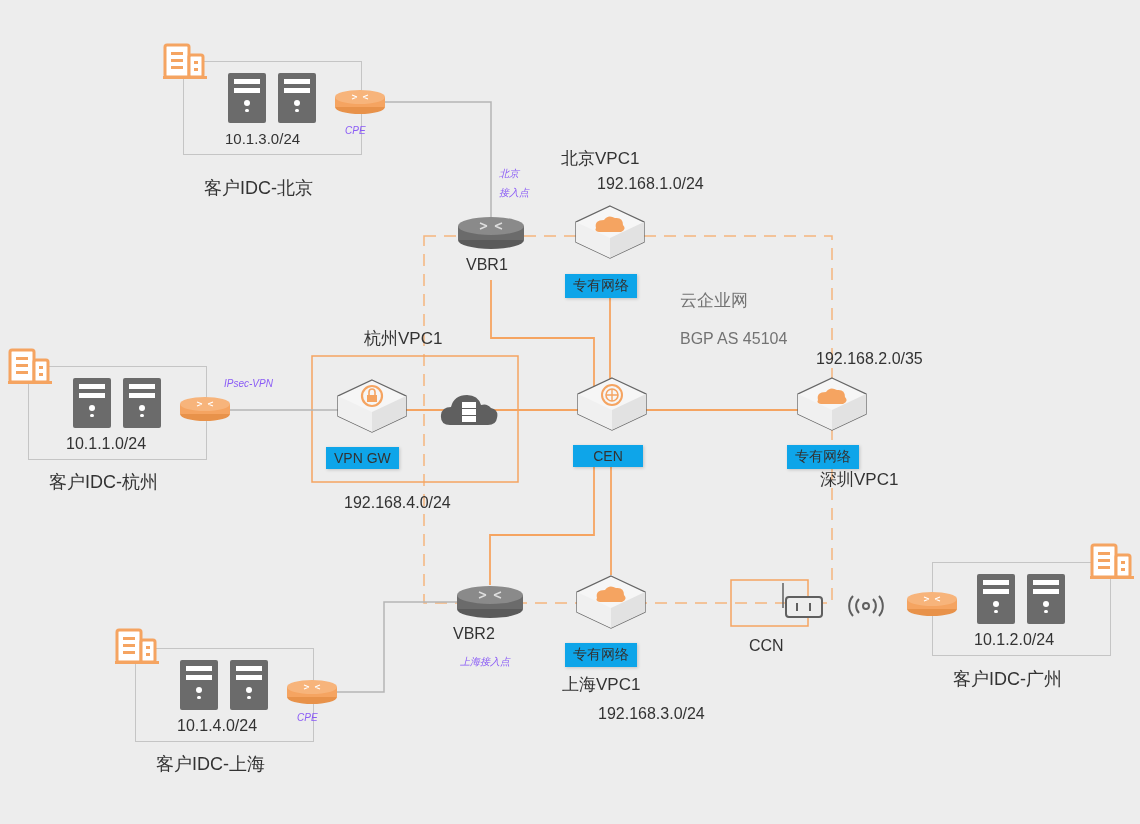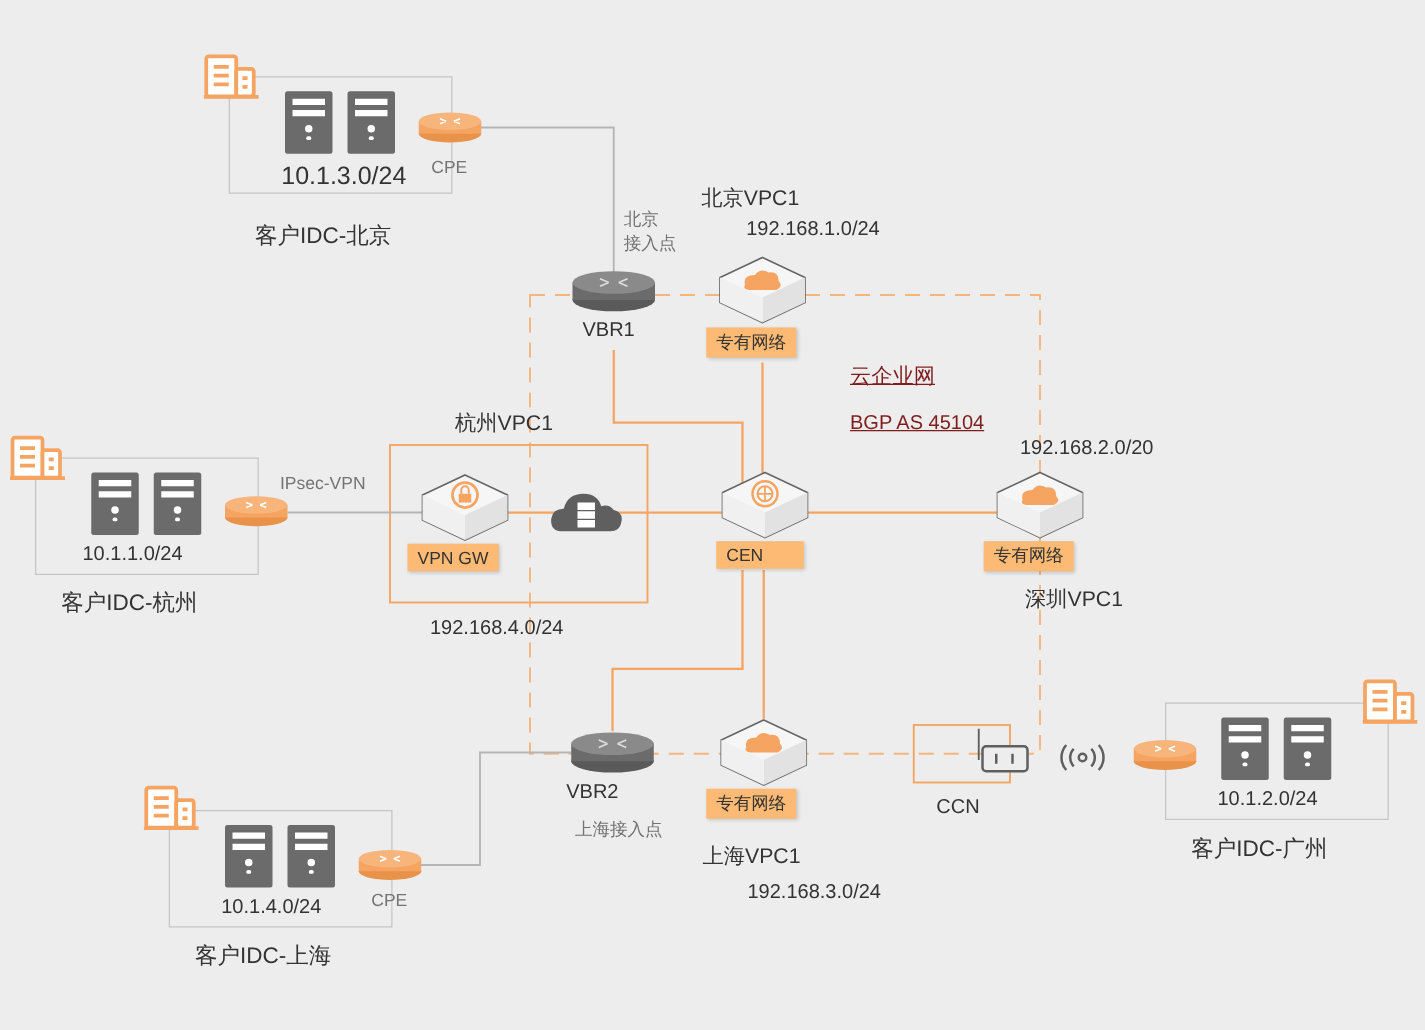--- a/index.html
+++ b/index.html
@@ -5,25 +5,25 @@
   html, body { margin: 0; padding: 0; }
   body {
     width: 1140px; height: 824px; position: relative; overflow: hidden;
     background: #ededed;
     font-family: "Liberation Sans", "DejaVu Sans", sans-serif;
     color: #333;
   }
   svg.lines { position: absolute; left: 0; top: 0; width: 1140px; height: 824px; }
   .abs { position: absolute; }
   .lbl { position: absolute; font-size: 17px; color: #333; white-space: nowrap; }
-  .lbl-sm { position: absolute; font-size: 14px; color: #737373; white-space: nowrap; }
-  .lbl-accent { position: absolute; font-size: 17px; color: #7f1d1d; white-space: nowrap; text-decoration: underline; }
+  .lbl-sm { position: absolute; font-size: 10px; color: #8b5cf6; white-space: nowrap; font-style: italic; }
+  .lbl-accent { position: absolute; font-size: 17px; color: #737373; white-space: nowrap; }
   .chip {
-    position: absolute; background: #fdba74; font-size: 14px; color: #333;
-    padding: 3px 8px; box-shadow: 1px 1px 3px rgba(0,0,0,0.18); white-space: nowrap;
+    position: absolute; background: #0ea5e9; font-size: 14px; color: #333;
+    padding: 3px 8px; box-shadow: 1px 1px 3px rgba(0,0,0,0.18); white-space: nowrap; margin-top: 12px;
   }
   .idc-box { position: absolute; border: 1.5px solid #c5c5c5; }
   .server {
     position: absolute; width: 38px; height: 50px; background: #6b6b6b; border-radius: 2px;
   }
   .server .bar { position: absolute; left: 6px; width: 26px; height: 5px; background: #fff; }
   .server .dot { position: absolute; left: 16px; width: 6px; height: 6px; border-radius: 50%; background: #fff; }
   .server .dot2 { position: absolute; left: 17px; width: 4px; height: 3px; border-radius: 2px; background: #fff; }
 </style>
 </head>
@@ -65,21 +65,21 @@
     <div class="bar" style="top:15px"></div>
     <div class="dot" style="top:27px"></div>
     <div class="dot2" style="top:36px"></div>
   </div>
 <div class="server" style="left:278px;top:73px">
     <div class="bar" style="top:6px"></div>
     <div class="bar" style="top:15px"></div>
     <div class="dot" style="top:27px"></div>
     <div class="dot2" style="top:36px"></div>
   </div>
-<div class="lbl" style="left:225px;top:130px;font-size:20px">10.1.3.0/24</div>
+<div class="lbl" style="left:225px;top:130px;font-size:15px">10.1.3.0/24</div>
 <svg class="abs" style="left:334px;top:89px" width="52" height="26" viewBox="0 0 52 26">
   <ellipse cx="26" cy="18" rx="25" ry="7" fill="#e8924a"></ellipse>
     <rect x="1" y="8" width="50" height="10" fill="#f5a461"></rect>
     <ellipse cx="26" cy="8" rx="25" ry="7" fill="#f7b47b"></ellipse>
   <path d="M18 6 l5 2 M18 10 l5 -2 M34 6 l-5 2 M34 10 l-5 -2" stroke="#fff" stroke-width="1.2"></path>
 </svg>
 <div class="lbl-sm" style="left:345px;top:125px">CPE</div>
 <div class="lbl" style="left:204px;top:176px;font-size:18px">客户IDC-北京</div>
 
 <div class="lbl-sm" style="left:499px;top:167px">北京</div>
@@ -157,23 +157,23 @@
 <div class="lbl" style="left:344px;top:494px;font-size:16px">192.168.4.0/24</div>
 
 <svg class="abs" style="left:576px;top:376px" width="72" height="56" viewBox="0 0 72 56">
   <polygon points="36,2 70,18 70,38 36,54 2,38 2,18" fill="#f6f6f6" stroke="#666" stroke-width="1.3"></polygon>
   <polygon points="36,34 70,18 70,38 36,54" fill="#e2e2e2"></polygon>
   <polygon points="2,18 36,34 36,54 2,38" fill="#f0f0f0"></polygon>
   <circle cx="36" cy="19" r="10" fill="none" stroke="#f5a461" stroke-width="2"></circle>
   <circle cx="36" cy="19" r="6" fill="none" stroke="#f5a461" stroke-width="1.6"></circle>
   <path d="M30 19 h12 M36 13 v12" stroke="#f5a461" stroke-width="1.4"></path>
 </svg>
-<div class="chip" style="left:573px;top:433px;width:54px;text-align:left">CEN</div>
-
-<div class="lbl" style="left:816px;top:350px;font-size:16px">192.168.2.0/20</div>
+<div class="chip" style="left:573px;top:433px;width:54px;text-align:center">CEN</div>
+
+<div class="lbl" style="left:816px;top:350px;font-size:16px">192.168.2.0/35</div>
 <svg class="abs" style="left:796px;top:376px" width="72" height="56" viewBox="0 0 72 56">
   <polygon points="36,2 70,18 70,38 36,54 2,38 2,18" fill="#f6f6f6" stroke="#666" stroke-width="1.3"></polygon>
   <polygon points="36,34 70,18 70,38 36,54" fill="#e2e2e2"></polygon>
   <polygon points="2,18 36,34 36,54 2,38" fill="#f0f0f0"></polygon>
   <path d="M22 24 q-2 -8 8 -8 q4 -6 11 -2 q8 -1 8 7 q4 4 -2 7 h-22 q-5 -1 -3 -4z" fill="#f5a461"></path>
 </svg>
 <div class="chip" style="left:787px;top:433px">专有网络</div>
 <div class="lbl" style="left:820px;top:468px">深圳VPC1</div>
 
 <svg class="abs" style="left:455px;top:583px" width="70" height="36" viewBox="0 0 70 36">

